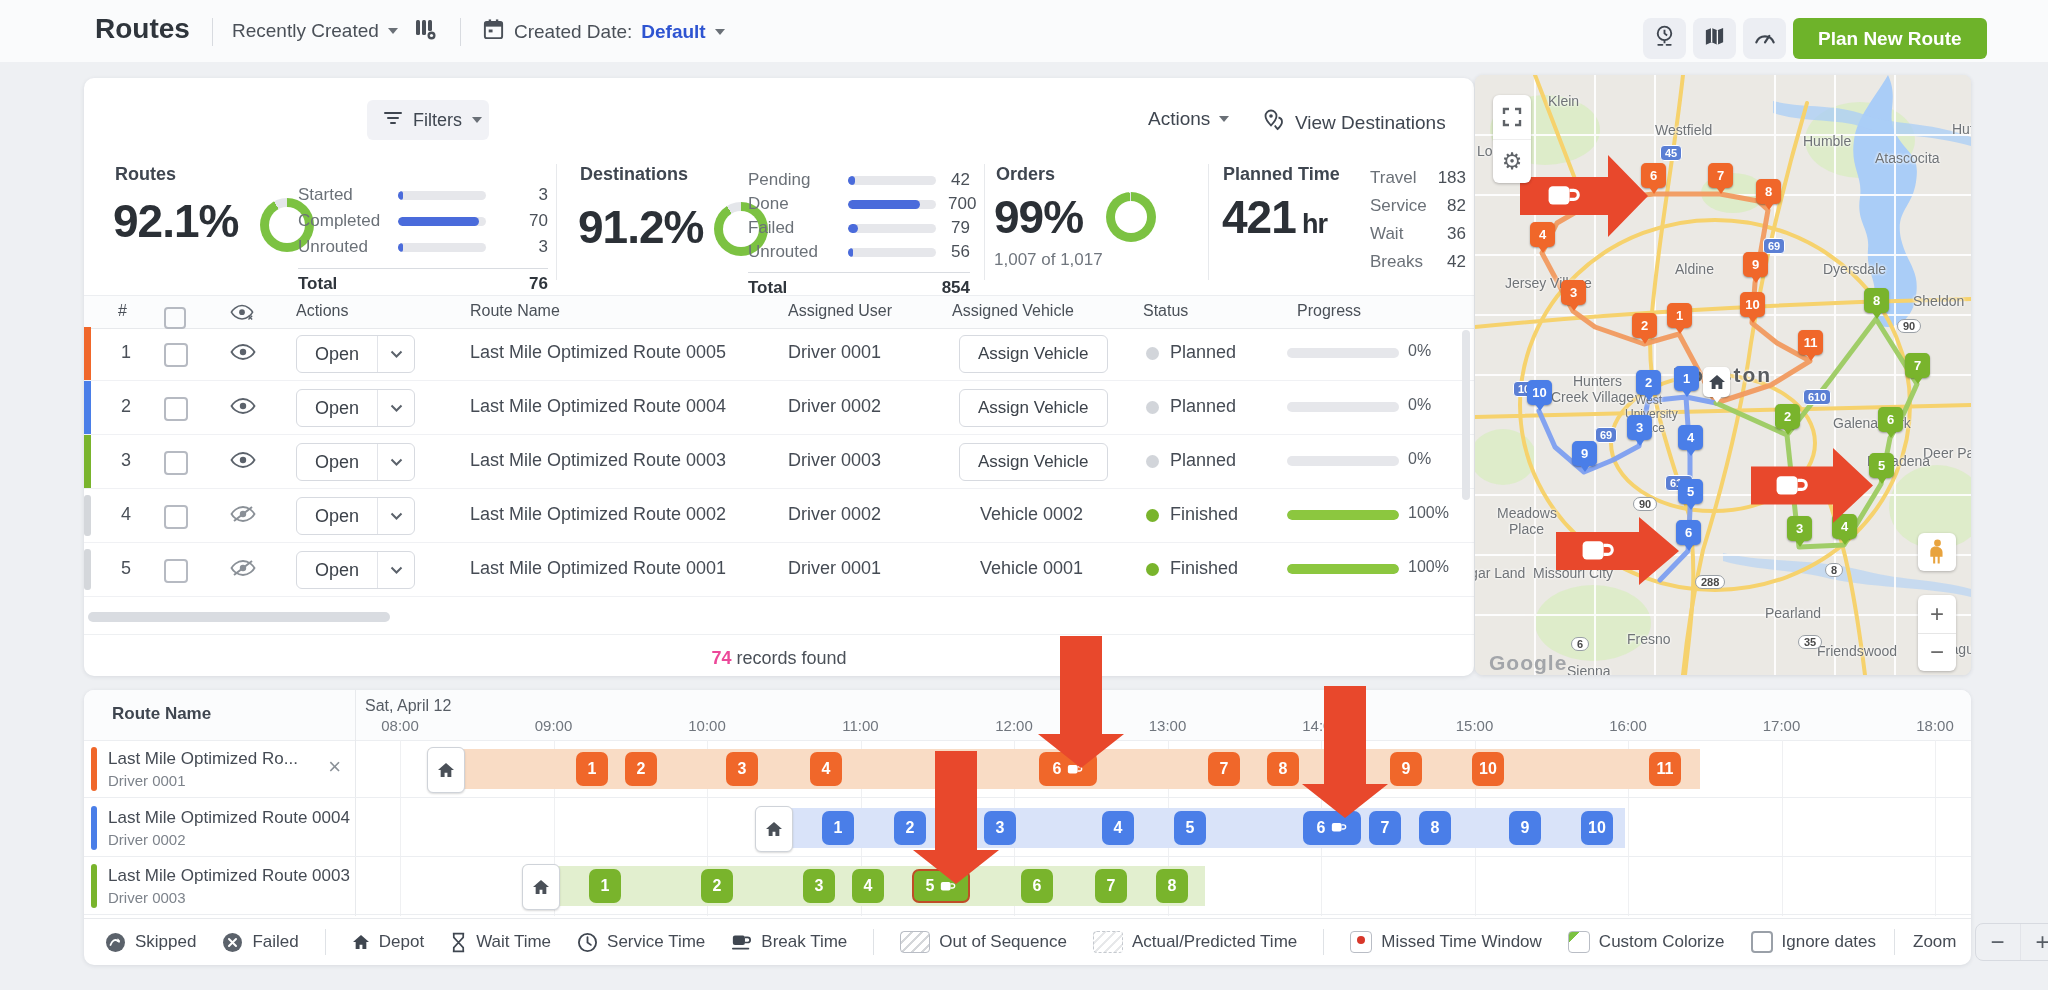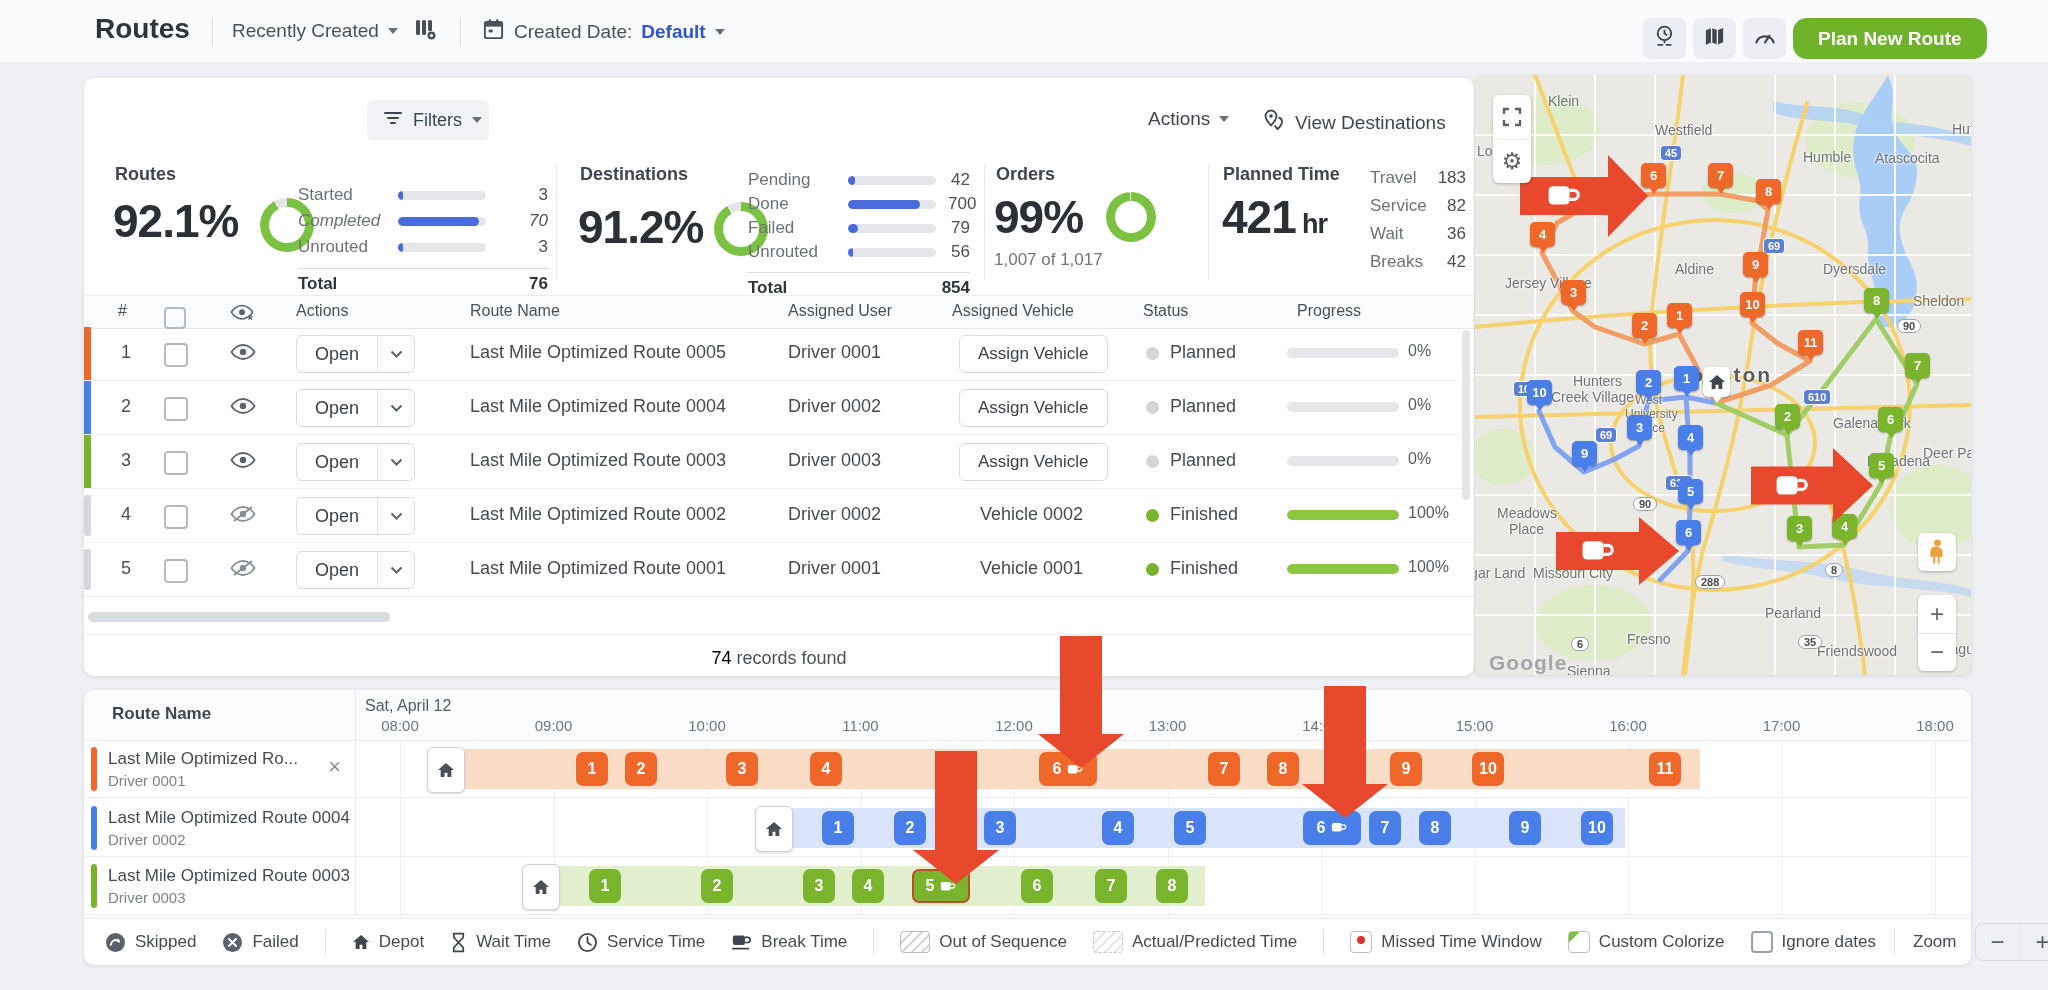--- a/index.html
+++ b/index.html
@@ -6,21 +6,21 @@
   #app{position:relative;width:2048px;height:990px;background:#eef0f3;overflow:hidden;
        font-family:"Liberation Sans","DejaVu Sans",sans-serif;color:#3c424a;}
   
   .topbar{position:absolute;left:0;top:0;width:2048px;height:62px;background:#fafbfc;}
   .page-title{position:absolute;left:95px;top:13px;font-size:28px;font-weight:700;color:#2f353c;}
   .vdiv{position:absolute;width:1px;background:#d8dbe0;}
   .hdr-item{position:absolute;display:flex;align-items:center;gap:9px;font-size:19px;color:#4a5058;cursor:pointer;}
   .chev{width:0;height:0;border-left:5px solid transparent;border-right:5px solid transparent;border-top:6px solid #6a7077;display:inline-block;}
   .blue{color:#2e54d1;}
   .iconbtn{position:absolute;width:43px;height:41px;border-radius:8px;background:#eceef3;display:flex;align-items:center;justify-content:center;}
-  .btn-green{position:absolute;left:1793px;top:18px;height:41px;padding:0 25px;background:#6eb32a;border:none;border-radius:14px;
+  .btn-green{position:absolute;left:1793px;top:18px;height:41px;padding:0 25px;background:#6eb32a;border:none;border-radius:6px;
              color:#fff;font-size:19px;font-weight:700;display:flex;align-items:center;font-family:inherit;}
   
   .card{position:absolute;background:#fff;border-radius:10px;box-shadow:0 1px 4px rgba(30,40,60,.10);}
   
   .search{position:absolute;left:29px;top:22px;width:232px;height:40px;border:1px solid #d9dce1;border-radius:6px;
           display:flex;align-items:center;padding:0 12px;gap:9px;box-sizing:border-box;}
   .search input{border:none;outline:none;font-size:18px;color:#3c424a;width:150px;font-family:inherit;background:transparent;}
   .search input::placeholder{color:#9aa0a8;}
   .toolbtn{position:absolute;top:22px;height:40px;background:#f1f2f6;border-radius:6px;display:flex;align-items:center;
            gap:10px;padding:0 16px;font-size:18px;color:#3f4650;cursor:pointer;}
@@ -62,21 +62,21 @@
   .c-veh{position:absolute;left:896px;top:15px;font-size:18px;color:#454b54;}
   .dot{position:absolute;left:1062px;top:20px;width:13px;height:13px;border-radius:50%;}
   .c-status{position:absolute;left:1086px;top:15px;font-size:18px;color:#454b54;}
   .pbar{position:absolute;left:1203px;top:21px;width:112px;height:10px;background:#e6e7eb;border-radius:5px;overflow:hidden;}
   .pbar i{display:block;height:100%;background:#8cc73f;border-radius:5px;}
   .plabel{position:absolute;left:1324px;top:15px;font-size:16px;color:#565c64;}
   .hscroll{position:absolute;left:4px;top:534px;width:302px;height:10px;background:#d9dce1;border-radius:5px;}
   .vscroll{position:absolute;right:4px;top:252px;width:8px;height:170px;background:#e3e5e9;border-radius:4px;}
   .records{position:absolute;left:0;top:556px;width:100%;border-top:1px solid #eef0f2;text-align:center;
            font-size:18px;color:#4a5058;padding-top:13px;}
-  .records b{font-weight:400;color:#000000;}
+  .records b{font-weight:700;color:#ec4899;}
   
   .tl-colhdr{position:absolute;left:28px;top:14px;font-size:17px;font-weight:700;color:#3f4650;}
   .tl-date{position:absolute;left:281px;top:7px;font-size:16px;color:#565c64;}
   .tl-hours span{position:absolute;top:27px;width:60px;margin-left:-30px;text-align:center;font-size:15px;color:#70767e;}
   .tl-head{position:absolute;left:0;top:0;width:100%;height:50px;background:#fbfcfd;border-bottom:1px solid #eceef1;border-radius:10px 10px 0 0;}
   .tl-grid i{position:absolute;top:50px;width:1px;height:176px;background:#eff0f2;}
   .tl-vdiv{position:absolute;left:271px;top:0;width:1px;height:226px;background:#e8eaed;}
   .tl-label{position:absolute;left:0;width:271px;height:58px;border-bottom:1px solid #eceef1;box-sizing:border-box;}
   .tl-bar{position:absolute;left:7px;top:7px;width:6px;height:44px;border-radius:3px;}
   .tl-name{position:absolute;left:24px;top:9px;font-size:17px;color:#454b54;white-space:nowrap;}
@@ -235,21 +235,21 @@
       <div class="stat-big" style="left:29px;top:116px;">92.1%</div>
       <div class="donut" style="left: 176px; top: 120px; width: 54px; height: 54px; --p: 92.1;"></div>
       <div class="stat-rows" id="routes-rows" style="left:214px;top:104px;width:250px;">
           <div class="stat-row" style="height: 26px;">
             <span class="sr-label">Started</span>
             <span class="sr-bar">
               <i style="width: 6%;"></i>
             </span>
             <span class="sr-val">3</span>
           </div>
-          <div class="stat-row" style="height: 26px; font-style: italic;">
+          <div class="stat-row" style="height: 26px;">
             <span class="sr-label">Completed</span>
             <span class="sr-bar">
               <i style="width: 92%;"></i>
             </span>
             <span class="sr-val">70</span>
           </div>
           <div class="stat-row" style="height: 26px;">
             <span class="sr-label">Unrouted</span>
             <span class="sr-bar">
               <i style="width: 6%;"></i>
@@ -810,21 +810,21 @@
       <g fill="none" stroke-linejoin="round" stroke-linecap="round">
         <path stroke="#f19a5f" stroke-width="5" opacity="0.95" d="M241 328L204 259 169 269 120 252 98 236 67 178 82 148 120 126 178 119 245 119 283 126 293 135 286 175 280 208 277 248 302 268 335 286 296 310z"></path>
         <path stroke="#7d9ff0" stroke-width="5" opacity="0.95" d="M64 336l16 36 29 25 29-12 26-14 9-45 38-4 30 6M211 322l4 59v54l-2 41-28 29"></path>
         <path stroke="#9ccb61" stroke-width="5" opacity="0.95" d="M241 328l71 32 43-55 46-61 41 65-14 31-13 23-9 46-37 61-45 2-12-112"></path>
       </g>
     </svg>
     <div id="map-labels">
         <span class="map-label" style="left: 73px; top: 18px;">Klein</span>
         <span class="map-label" style="left: 2px; top: 68px;">Louetta</span>
         <span class="map-label" style="left: 180px; top: 47px;">Westfield</span>
-        <span class="map-label" style="left: 328px; top: 74px; text-align: right;">Humble</span>
+        <span class="map-label" style="left: 328px; top: 58px; text-align: right;">Humble</span>
         <span class="map-label" style="left: 400px; top: 75px;">Atascocita</span>
         <span class="map-label" style="left: 477px; top: 46px;">Huffman</span>
         <span class="map-label" style="left: 200px; top: 186px;">Aldine</span>
         <span class="map-label" style="left: 30px; top: 200px;">Jersey Village</span>
         <span class="map-label" style="left: 348px; top: 186px;">Dyersdale</span>
         <span class="map-label" style="left: 438px; top: 218px;">Sheldon</span>
         <span class="map-label" style="left: 98px; top: 298px;">Hunters</span>
         <span class="map-label" style="left: 76px; top: 314px;">Creek Village</span>
         <span class="map-label big" style="left: 198px; top: 288px;">Houston</span>
         <span class="map-label small" style="left: 160px; top: 318px;">West</span>

